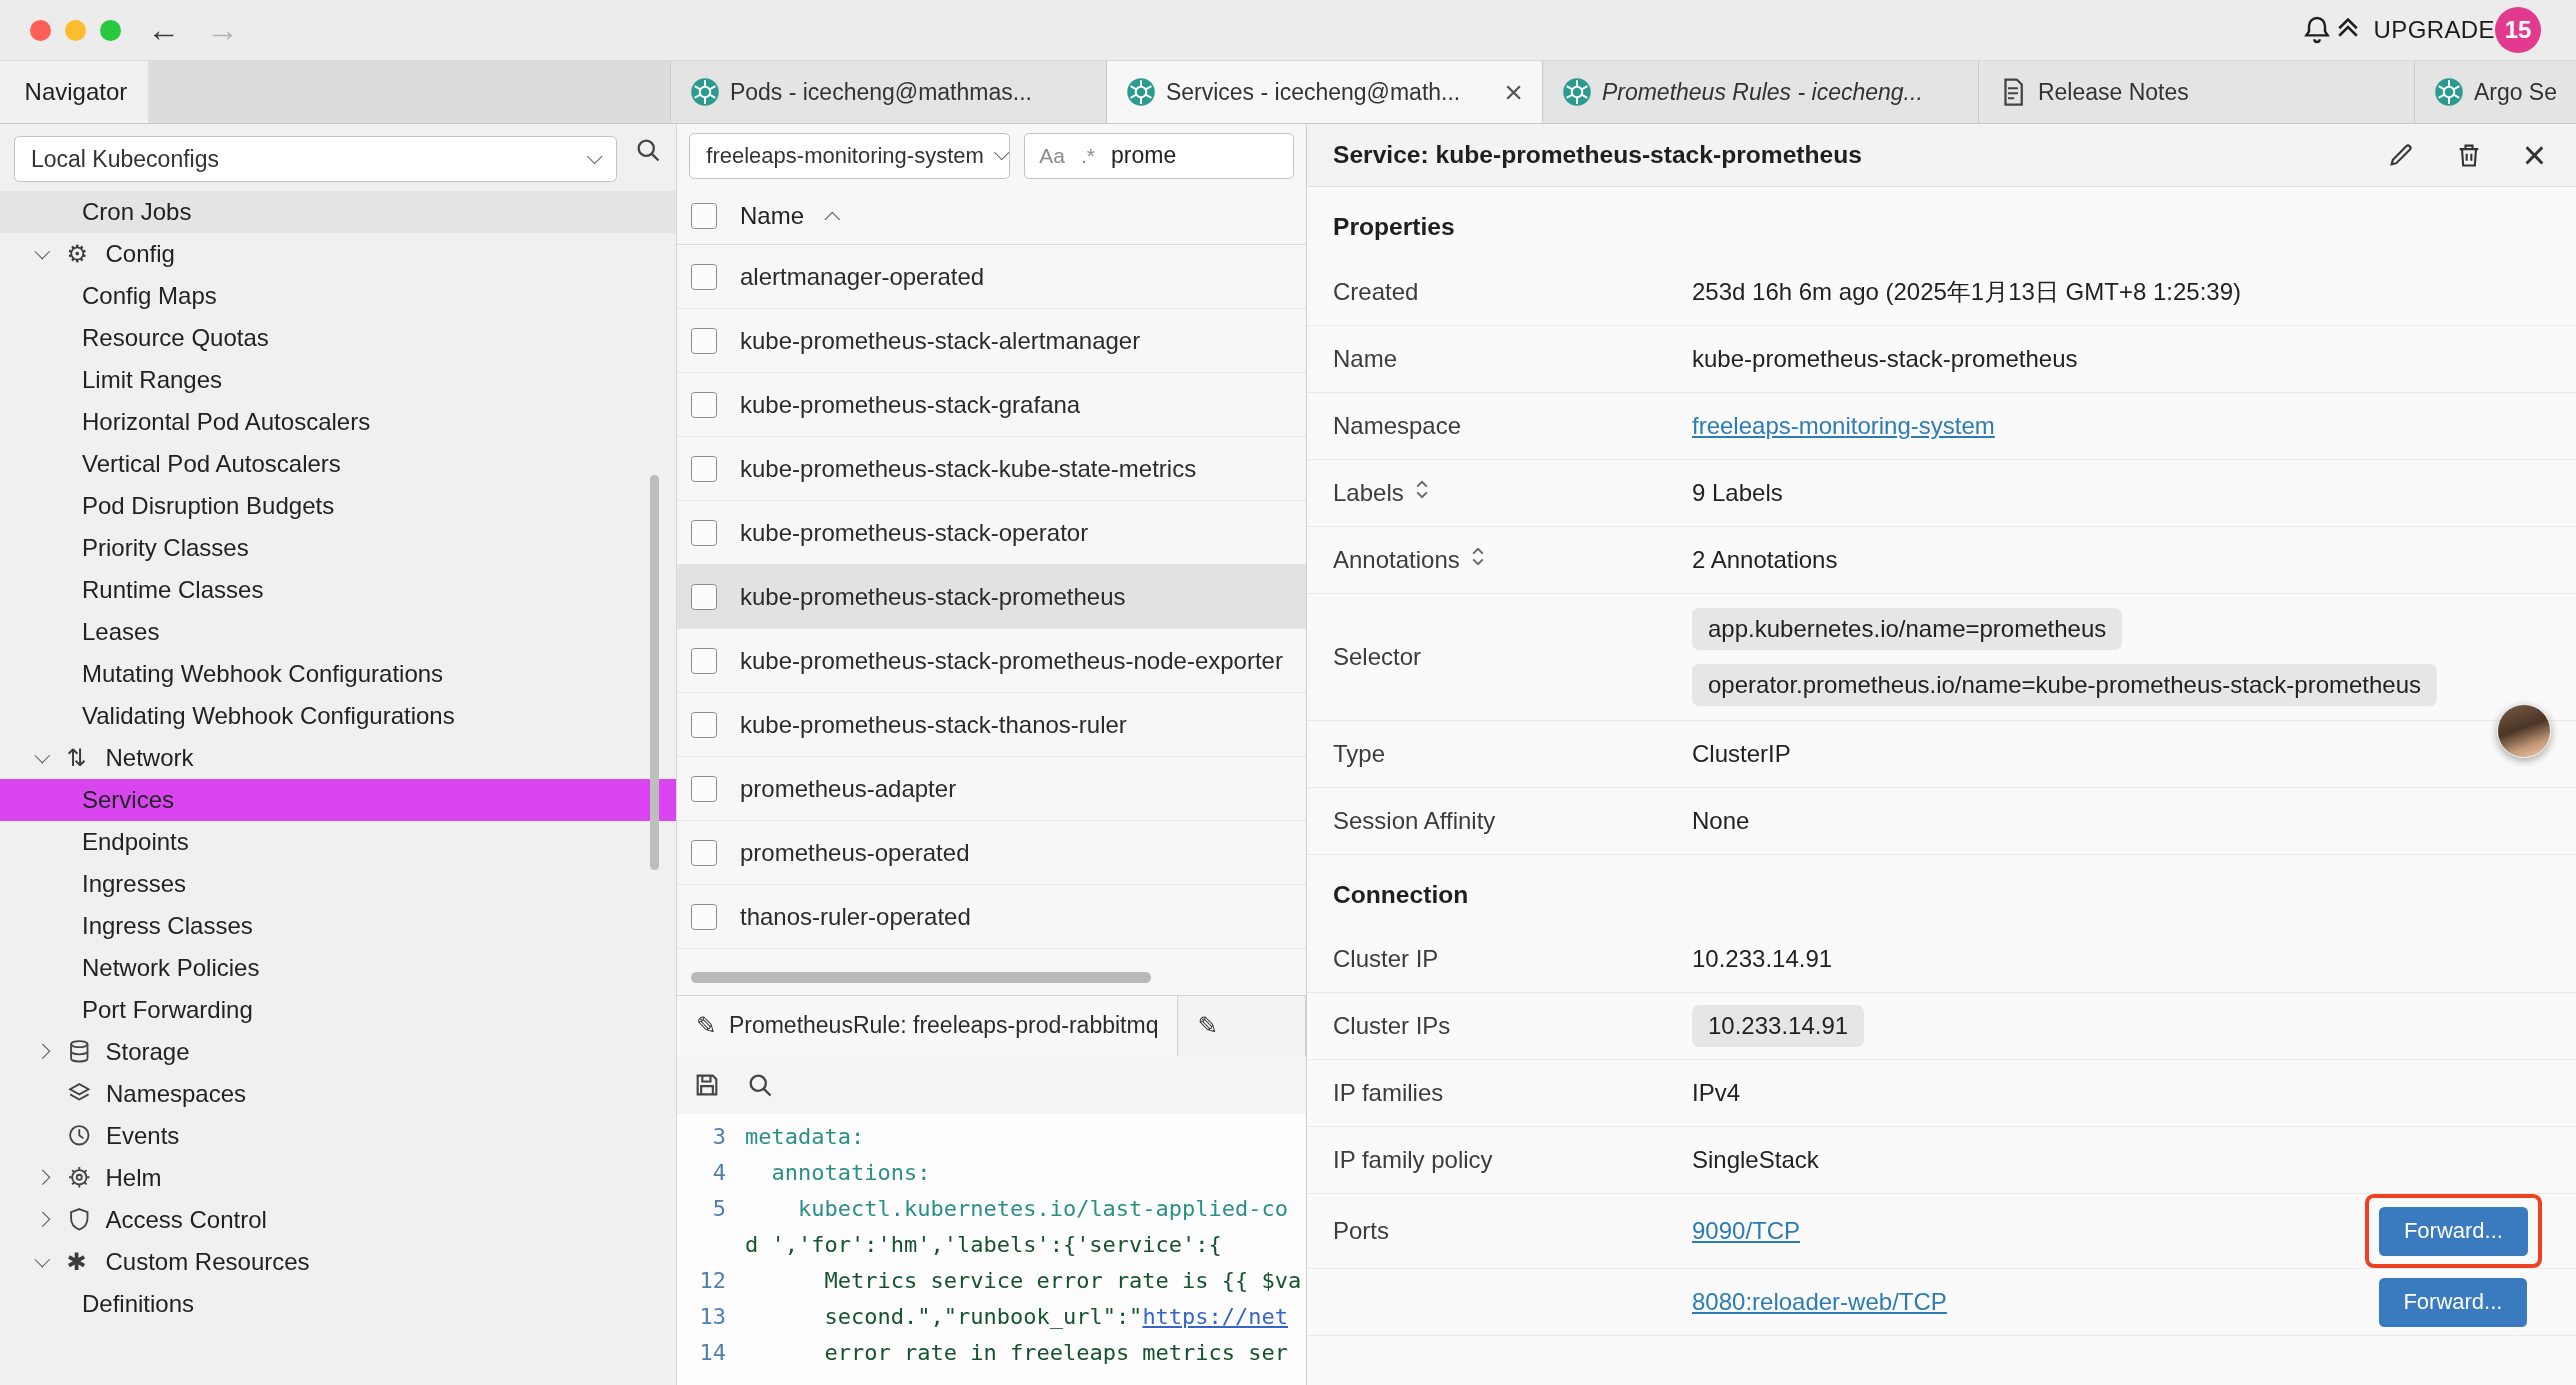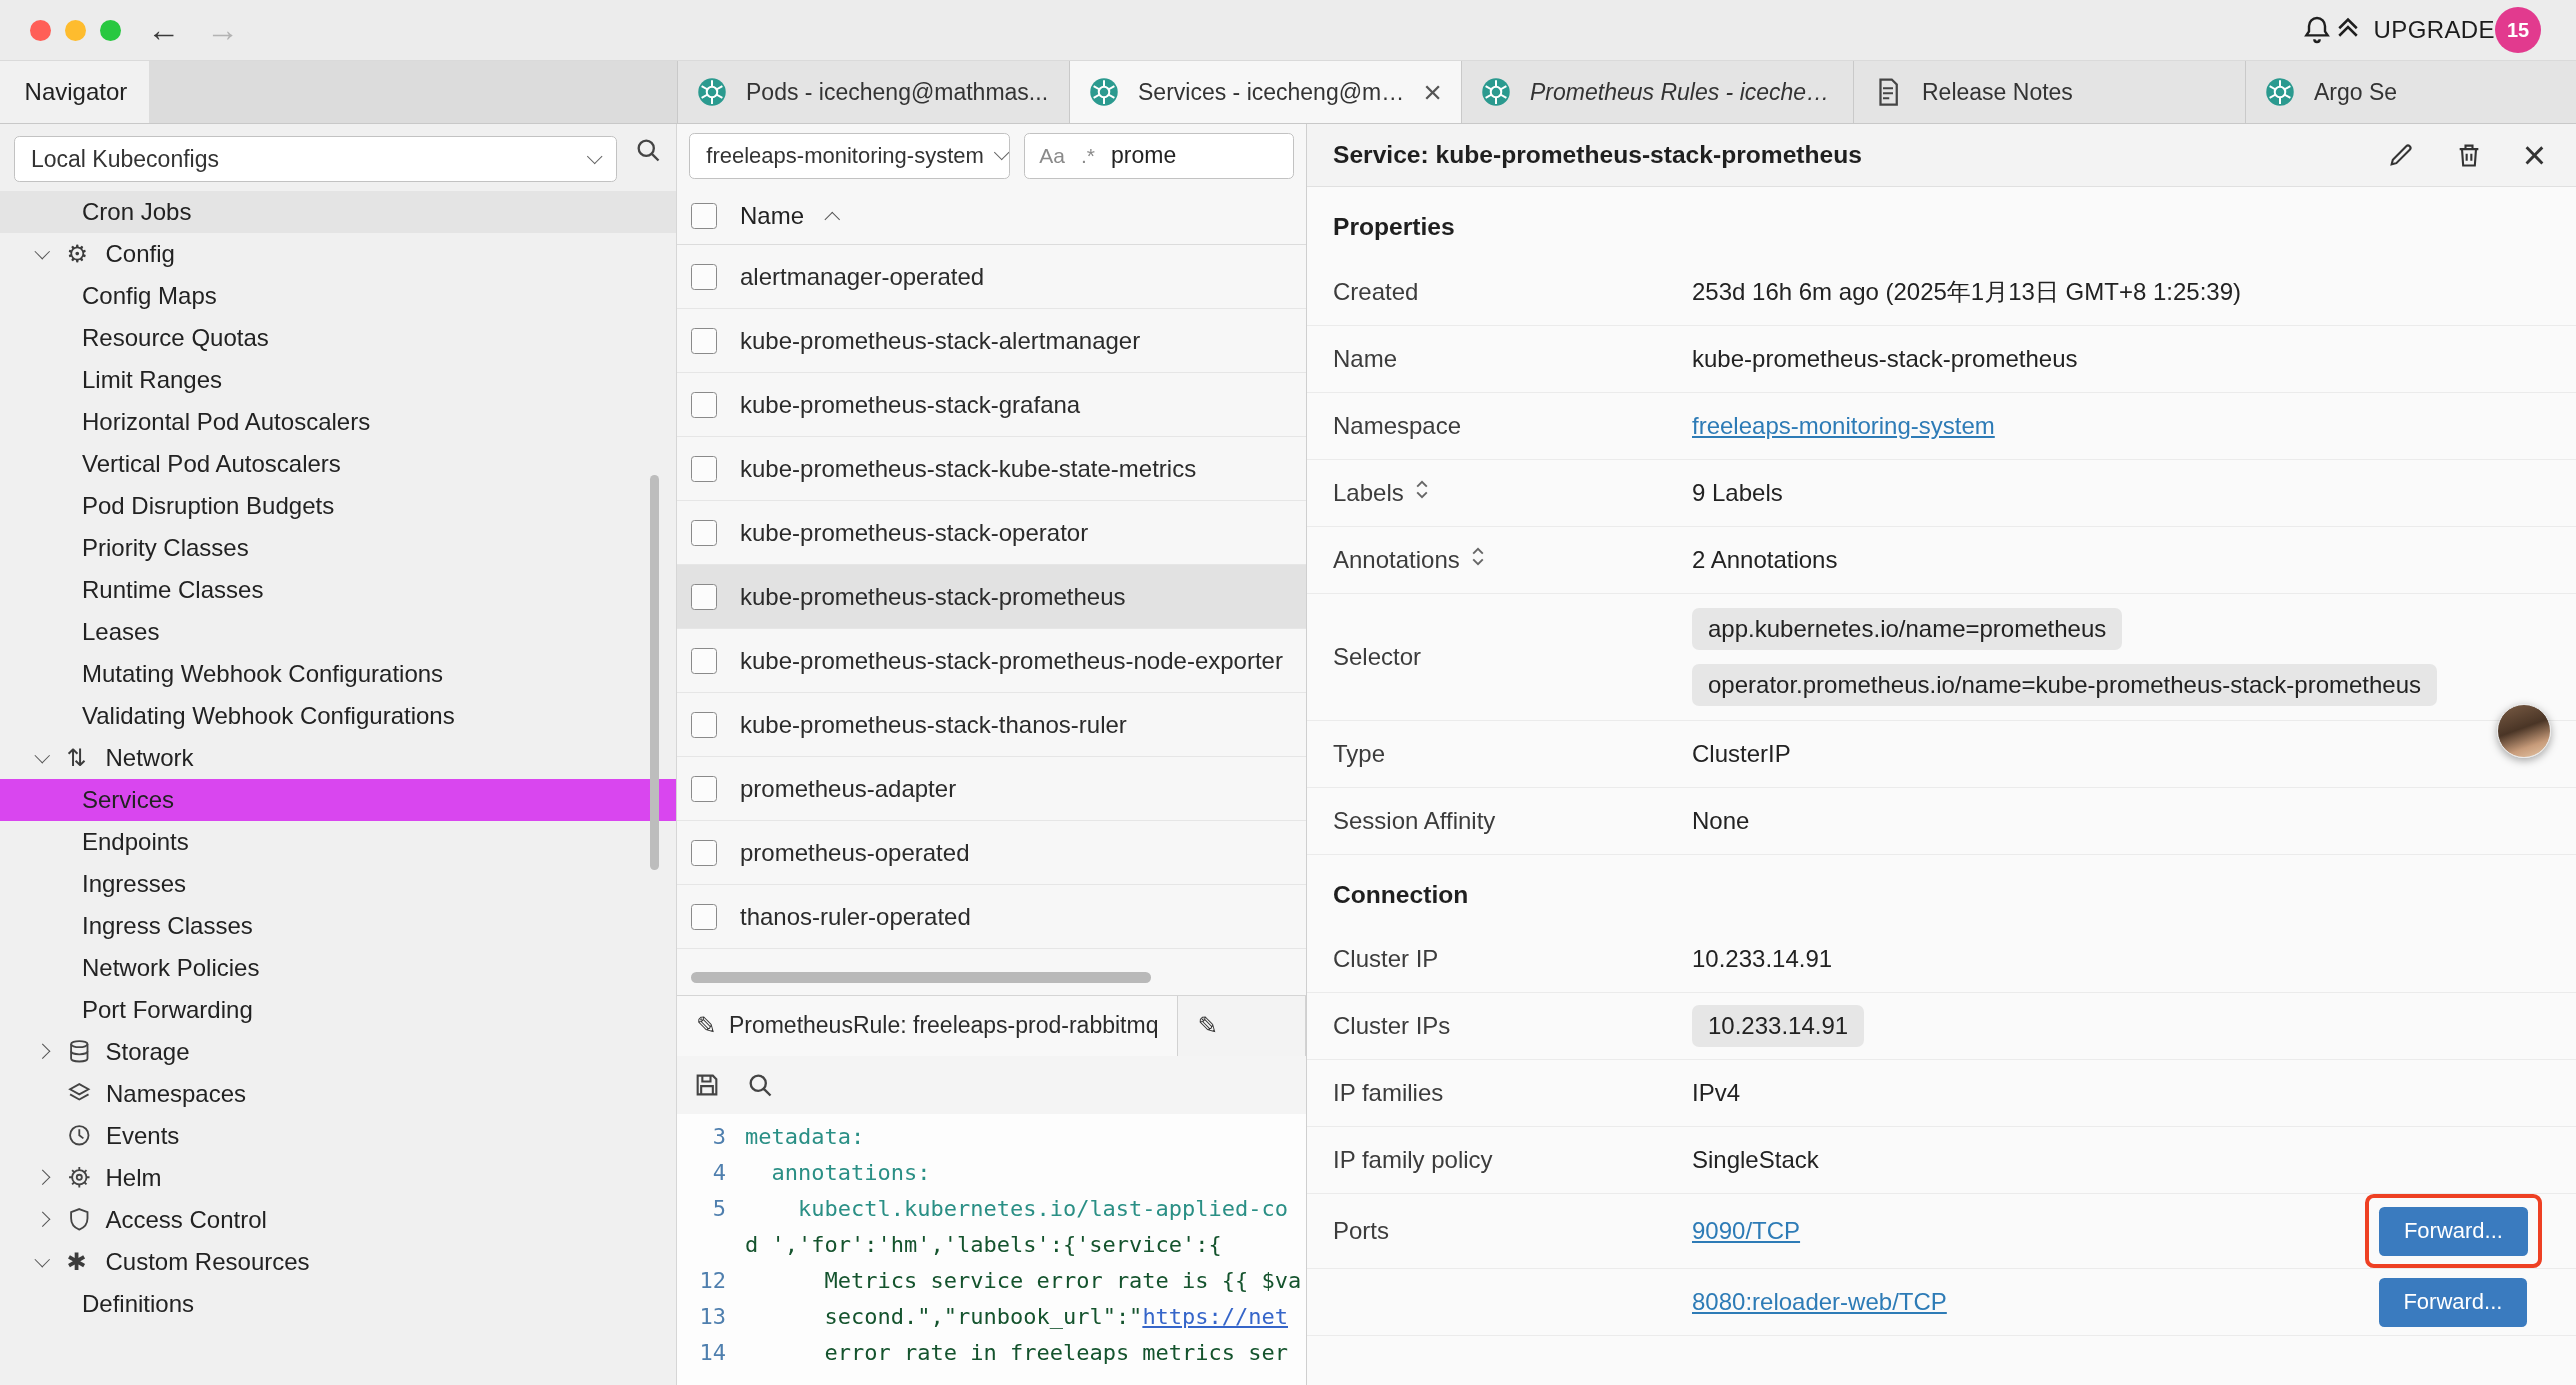--- a/index.html
+++ b/index.html
@@ -12,29 +12,29 @@
   .traffic{ display:flex; gap:14px; }
   .light{ width:21px; height:21px; border-radius:50%; display:inline-block; }
   .l-red{background:#ff5f57}.l-yellow{background:#febc2e}.l-green{background:#28c840}
   .nav-arrows{ display:flex; gap:26px; margin-left:26px; font-size:33px; }
   .arrow-back{ color:#3a3a3a } .arrow-fwd{ color:#b3b3b3 }
   .tb-right{ margin-left:auto; display:flex; align-items:center; }
   .tb-icon svg{ width:32px; height:32px; display:block; }
   .upgrade{ display:flex; align-items:center; gap:10.5px; font-size:24px; color:#1c1c1c; letter-spacing:0.4px; }
   .upgrade svg{ width:30px; height:30px; }
   .badge{ width:46px; height:46px; border-radius:50%; background:#e23a8e; color:#fff;
-    font-size:20px; font-weight:bold; display:flex; align-items:center; justify-content:center; }
+    font-size:24px; font-weight:bold; display:flex; align-items:center; justify-content:center; }
 
   
   .tabbar{ height:63px; background:#dcdcdc; display:flex; align-items:stretch; border-bottom:0.9px solid #c8c8c8; }
   .nav-tab{ width:149px; background:#f1f1f1; display:flex; align-items:center; padding-left:24.6px;
     font-size:24px; color:#222; }
   .tab-spacer{ width:528px; }
   .tabs{ display:flex; flex:1; }
-  .tab{ width:392px; display:flex; align-items:center; gap:19px; padding:0 19px;
+  .tab{ width:436px; display:flex; align-items:center; gap:10px; padding:0 19px;
     border-left:0.9px solid #c9c9c9; background:#e4e4e4; font-size:23px; color:#333; overflow:hidden; }
   .tab:last-child{ flex:1; width:auto; }
   .tab.active{ background:#f7f7f7; }
   .tab-icon svg{ width:30px; height:30px; display:block; flex:none; }
   .tab-label{ white-space:nowrap; overflow:hidden; text-overflow:ellipsis; flex:1; }
   .italic{ font-style:italic; }
   .tab-close{ font-size:32px; color:#555; line-height:1; flex:none; }
 
   
   .content{ display:flex; height:1261px; }

